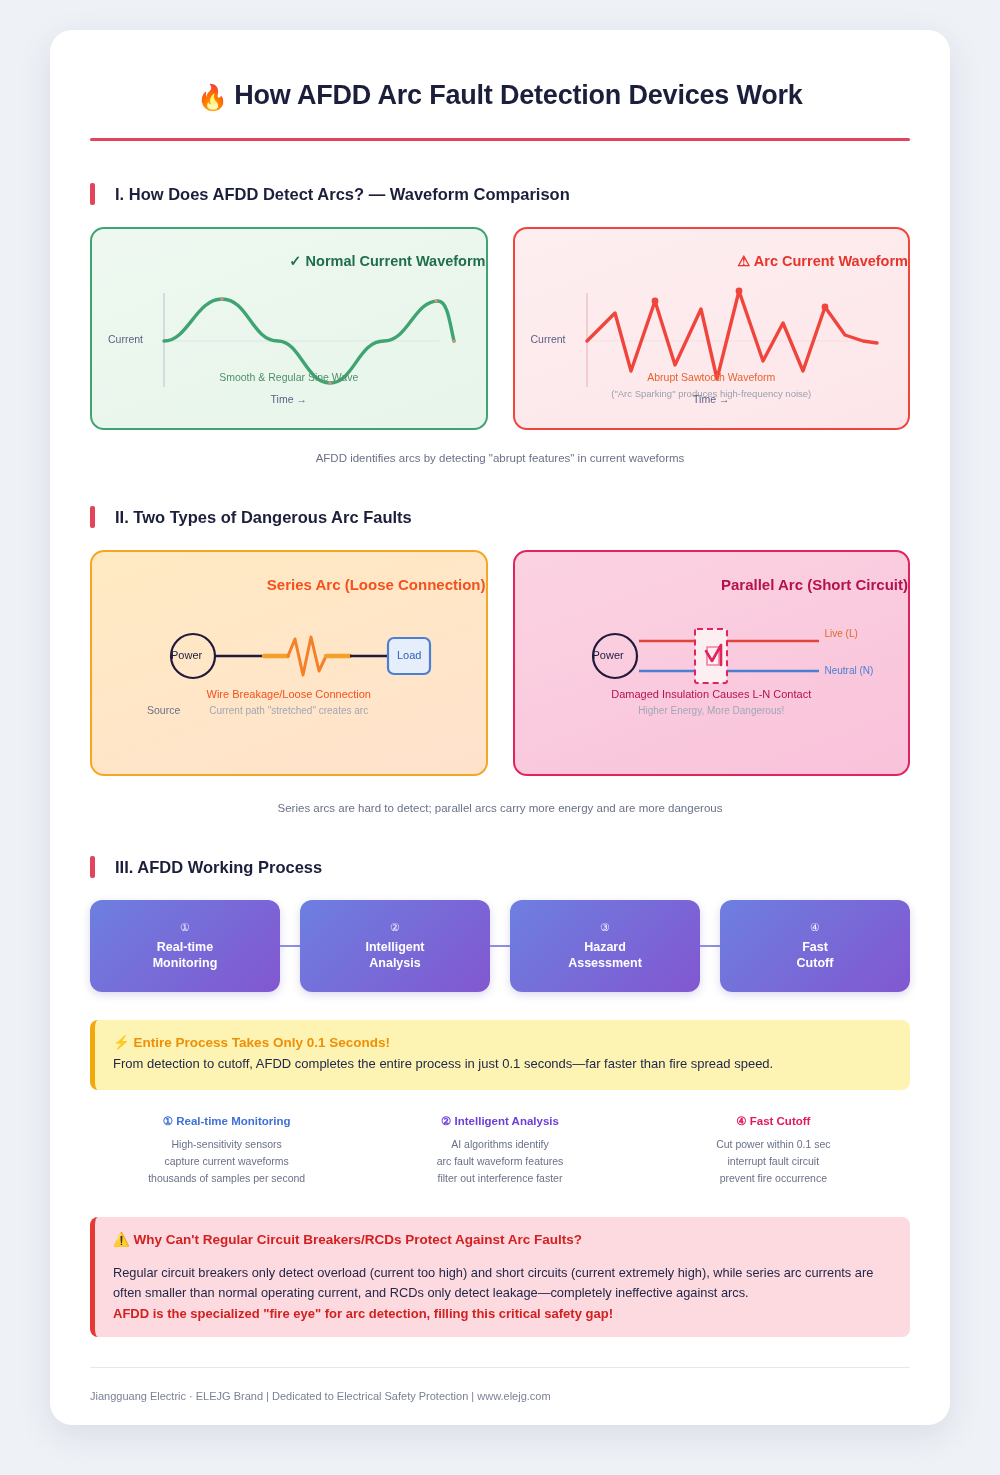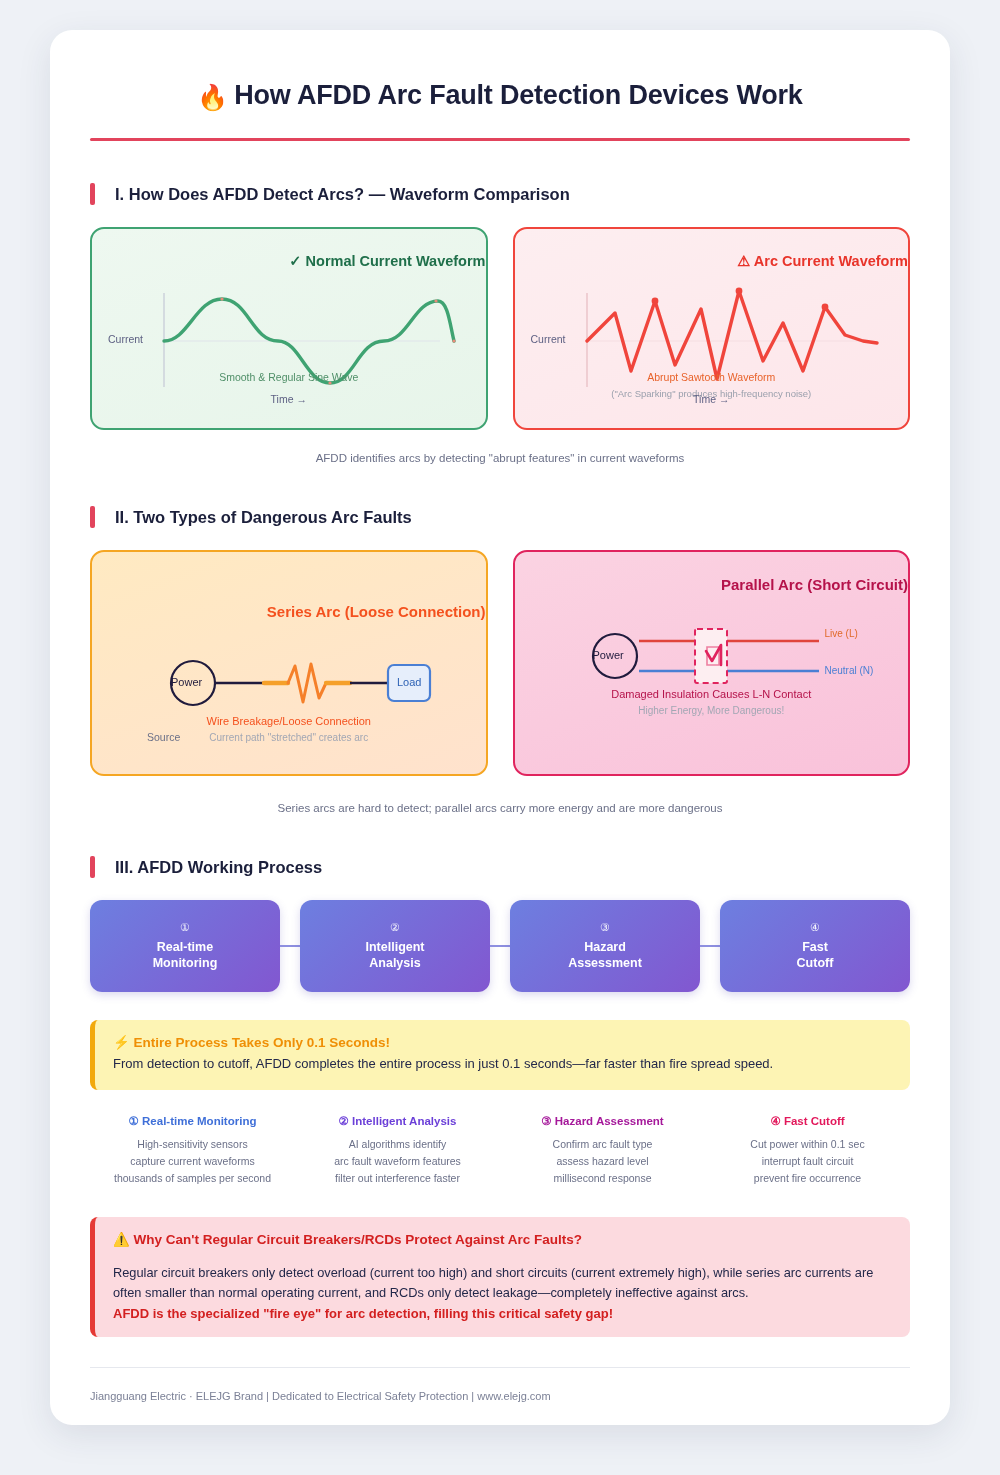--- a/index.html
+++ b/index.html
@@ -56,21 +56,21 @@
   }
   .card-parallel {
     background: linear-gradient(160deg,#fbd3e2 0%, #f9c2da 100%);
     border: 2px solid #e0245e; height: 226px;
   }
   .card-title {
     text-align: right; font-size: 14.5px; font-weight: bold; padding-top: 24px;
   }
   .t-green { color: #1f6f4a; }
   .t-red   { color: #e8342a; }
-  .t-orange{ color: #f4511e; font-size: 15px; margin-top: 27px; }
+  .t-orange{ color: #f4511e; font-size: 15px; }
   .t-crim  { color: #b5124a; font-size: 15px; }
 
   .plot { position: relative; width: 100%; height: 128px; margin-top: 6px; }
   .plot svg { position: absolute; left: 0; top: 0; }
   .axis-current {
     position: absolute; font-size: 10.5px; color: #5c5f82;
   }
   .axis-time {
     position: absolute; font-size: 10.5px; color: #5c5f82;
   }
@@ -304,26 +304,20 @@
       <div class="det-line">capture current waveforms</div>
       <div class="det-line">thousands of samples per second</div>
     </div>
     <div class="det">
       <div class="det-title dt-2">② Intelligent Analysis</div>
       <div class="det-line">AI algorithms identify</div>
       <div class="det-line">arc fault waveform features</div>
       <div class="det-line">filter out interference faster</div>
     </div>
     <div class="det">
-      <div class="det-title dt-3">③ Hazard Assessment</div>
-      <div class="det-line">Confirm arc fault type</div>
-      <div class="det-line">assess hazard level</div>
-      <div class="det-line">millisecond response</div>
-    </div>
-    <div class="det">
       <div class="det-title dt-4">④ Fast Cutoff</div>
       <div class="det-line">Cut power within 0.1 sec</div>
       <div class="det-line">interrupt fault circuit</div>
       <div class="det-line">prevent fire occurrence</div>
     </div>
   </div>
 
   <div class="hl-red">
     <div class="hl-red-title">
       <span>⚠️ </span><span>Why Can't Regular Circuit Breakers/RCDs Protect Against Arc Faults?</span>

